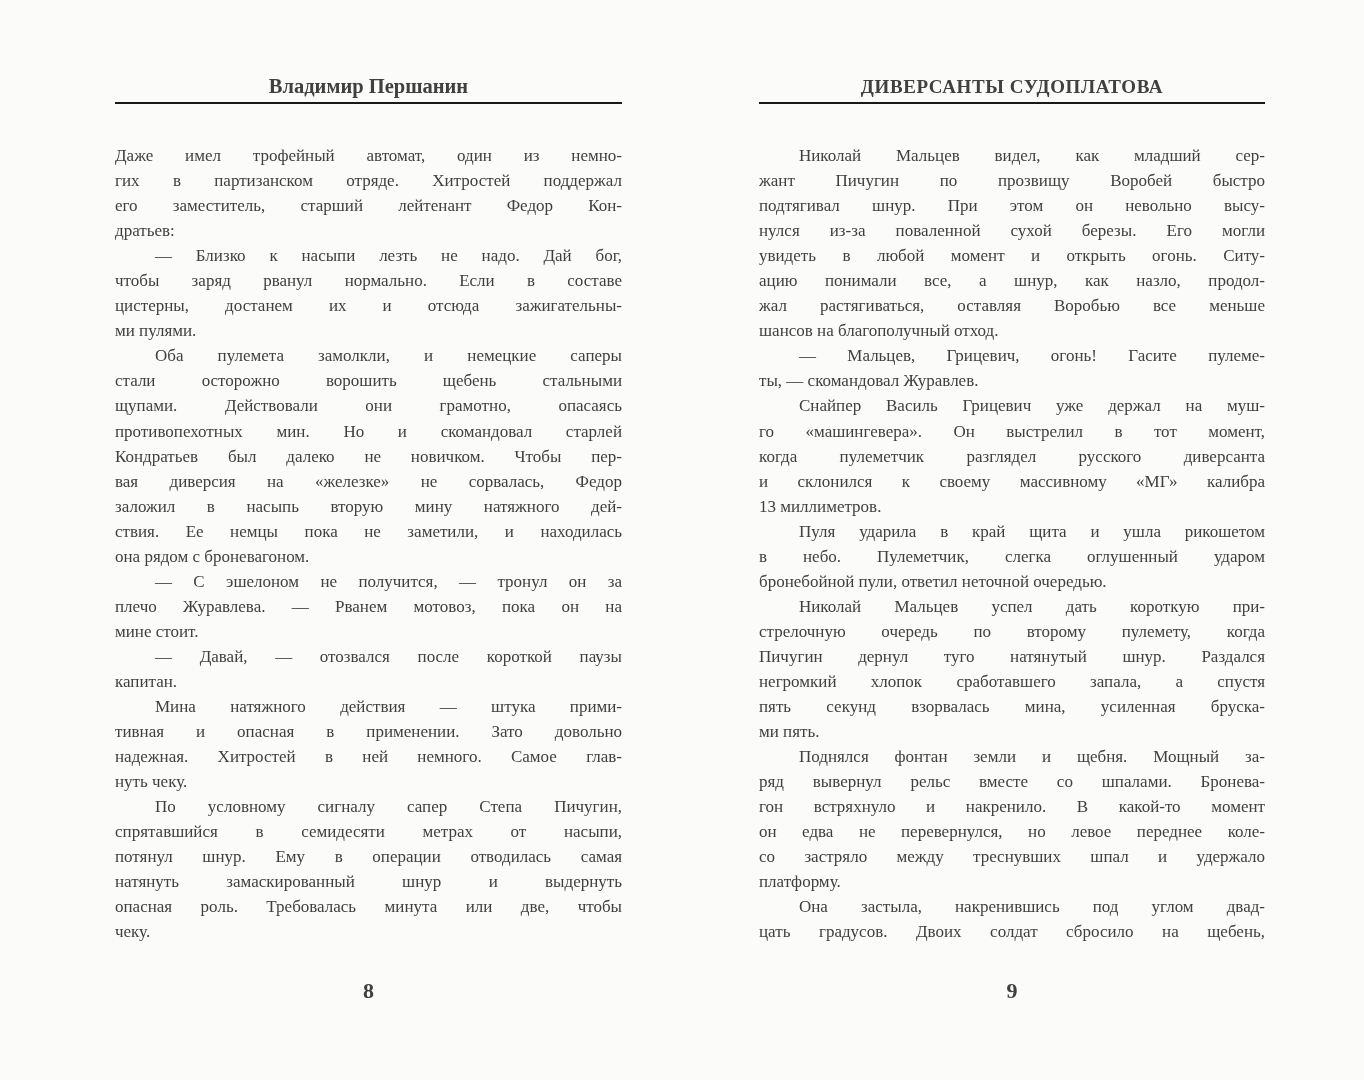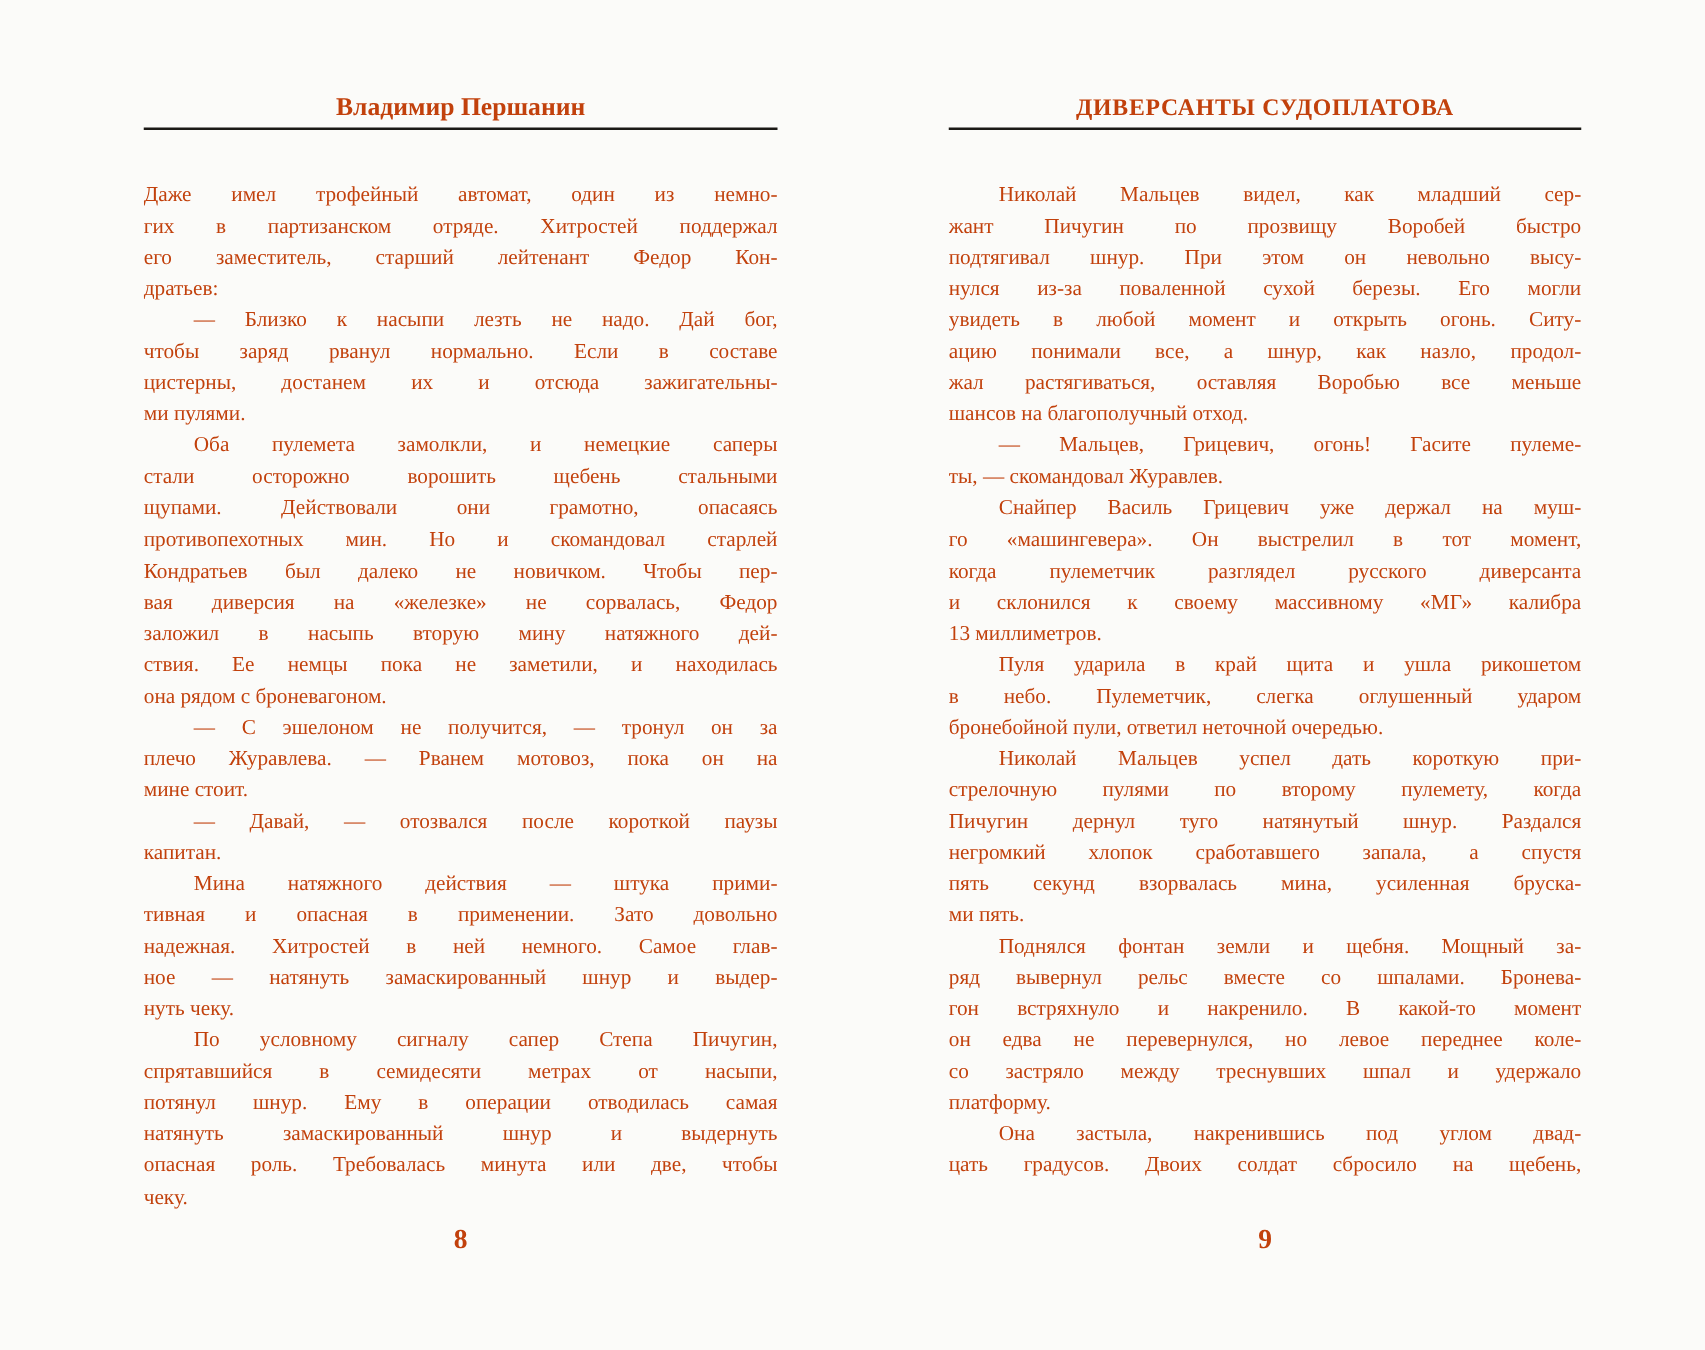--- a/index.html
+++ b/index.html
@@ -6,21 +6,21 @@
     margin: 0;
     padding: 0;
     background: #ffffff;
   }
   .scan {
     position: relative;
     width: 1364px;
     height: 1080px;
     background: #fbfbf9;
     font-family: "Liberation Serif", serif;
-    color: #c2410c;
+    color: #404040;
     overflow: hidden;
   }
   .page {
     position: absolute;
     top: 0;
     bottom: 0;
   }
   .page-left  { left: 115px; width: 507px; }
   .page-right { left: 759px; width: 506px; }
 
@@ -108,21 +108,20 @@
           <div class="line final">мине стоит.</div>
         </div>
         <div class="paragraph">
           <div class="line indent">— Давай, — отозвался после короткой паузы</div>
           <div class="line final">капитан.</div>
         </div>
         <div class="paragraph">
           <div class="line indent">Мина натяжного действия — штука прими-</div>
           <div class="line">тивная и опасная в применении. Зато довольно</div>
           <div class="line">надежная. Хитростей в ней немного. Самое глав-</div>
-          <div class="line">ное — натянуть замаскированный шнур и выдер-</div>
           <div class="line final">нуть чеку.</div>
         </div>
         <div class="paragraph">
           <div class="line indent">По условному сигналу сапер Степа Пичугин,</div>
           <div class="line">спрятавшийся в семидесяти метрах от насыпи,</div>
           <div class="line">потянул шнур. Ему в операции отводилась самая</div>
           <div class="line">натянуть замаскированный шнур и выдернуть</div>
           <div class="line">опасная роль. Требовалась минута или две, чтобы</div>
           <div class="line final">чеку.</div>
         </div>
@@ -154,21 +153,21 @@
           <div class="line">и склонился к своему массивному «МГ» калибра</div>
           <div class="line final">13 миллиметров.</div>
         </div>
         <div class="paragraph">
           <div class="line indent">Пуля ударила в край щита и ушла рикошетом</div>
           <div class="line">в небо. Пулеметчик, слегка оглушенный ударом</div>
           <div class="line final">бронебойной пули, ответил неточной очередью.</div>
         </div>
         <div class="paragraph">
           <div class="line indent">Николай Мальцев успел дать короткую при-</div>
-          <div class="line">стрелочную пулями по второму пулемету, когда</div>
+          <div class="line">стрелочную очередь по второму пулемету, когда</div>
           <div class="line">Пичугин дернул туго натянутый шнур. Раздался</div>
           <div class="line">негромкий хлопок сработавшего запала, а спустя</div>
           <div class="line">пять секунд взорвалась мина, усиленная бруска-</div>
           <div class="line final">ми пять.</div>
         </div>
         <div class="paragraph">
           <div class="line indent">Поднялся фонтан земли и щебня. Мощный за-</div>
           <div class="line">ряд вывернул рельс вместе со шпалами. Бронева-</div>
           <div class="line">гон встряхнуло и накренило. В какой-то момент</div>
           <div class="line">он едва не перевернулся, но левое переднее коле-</div>

